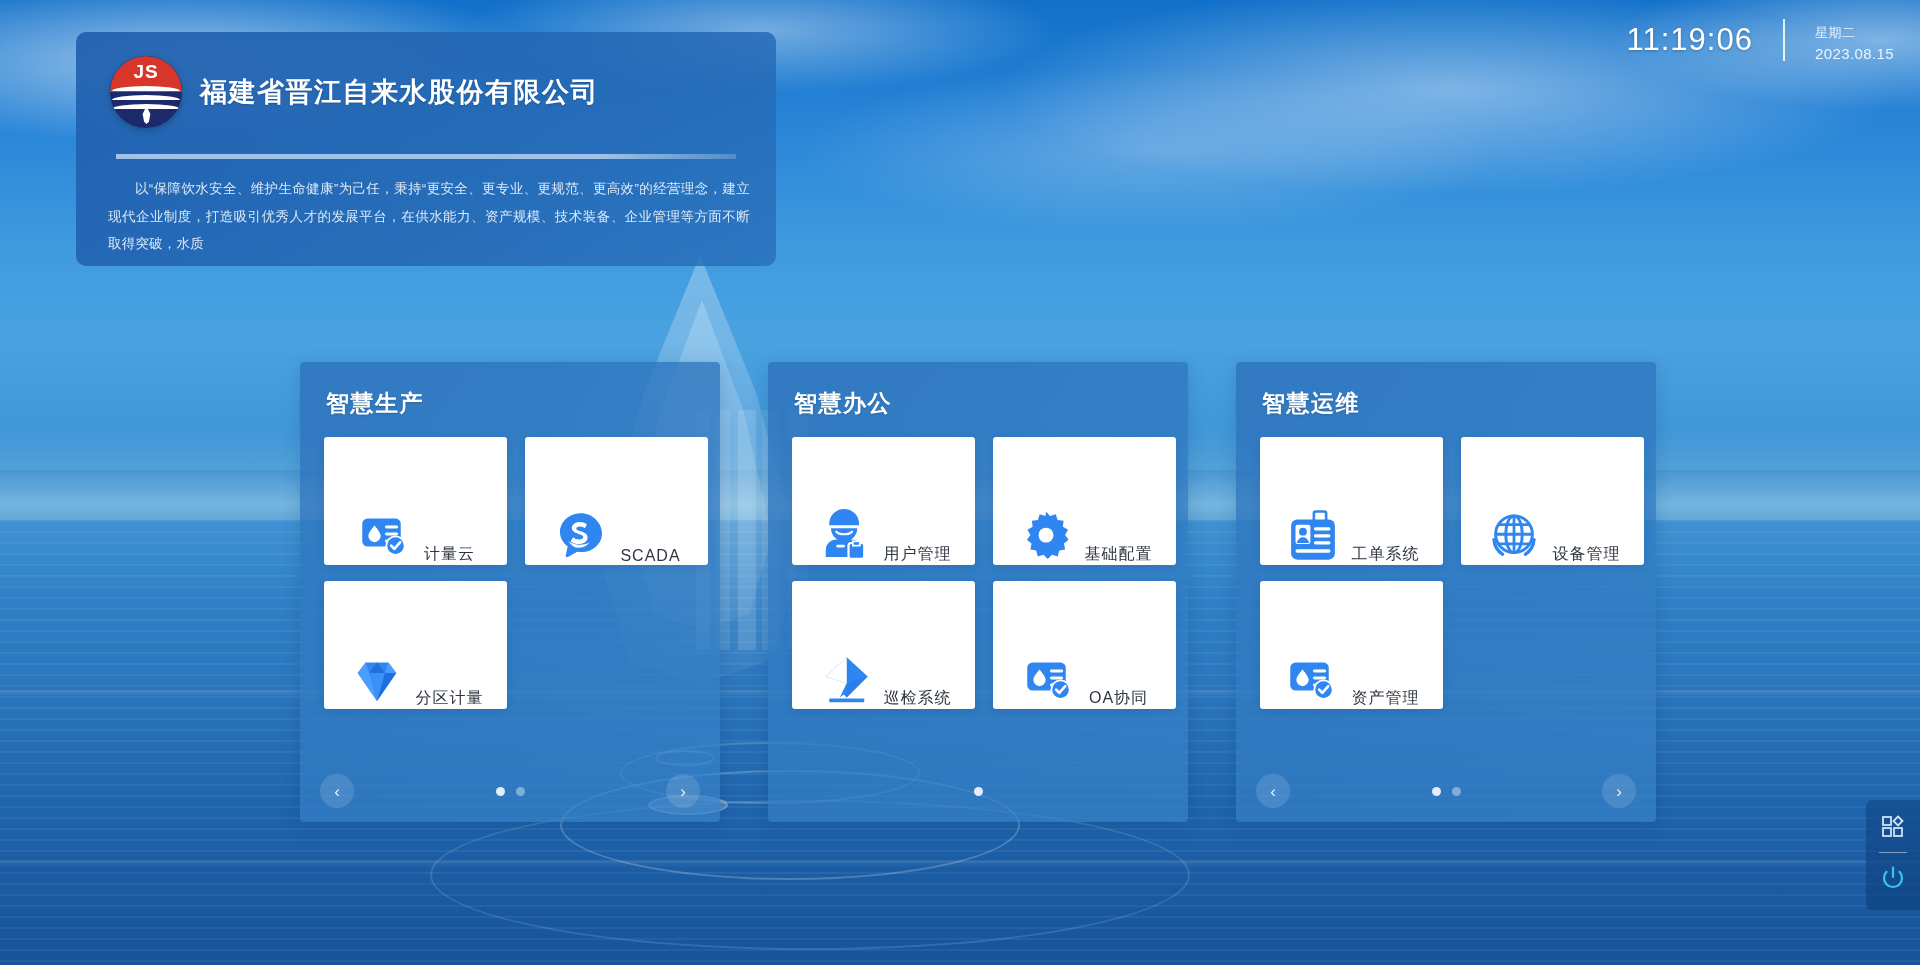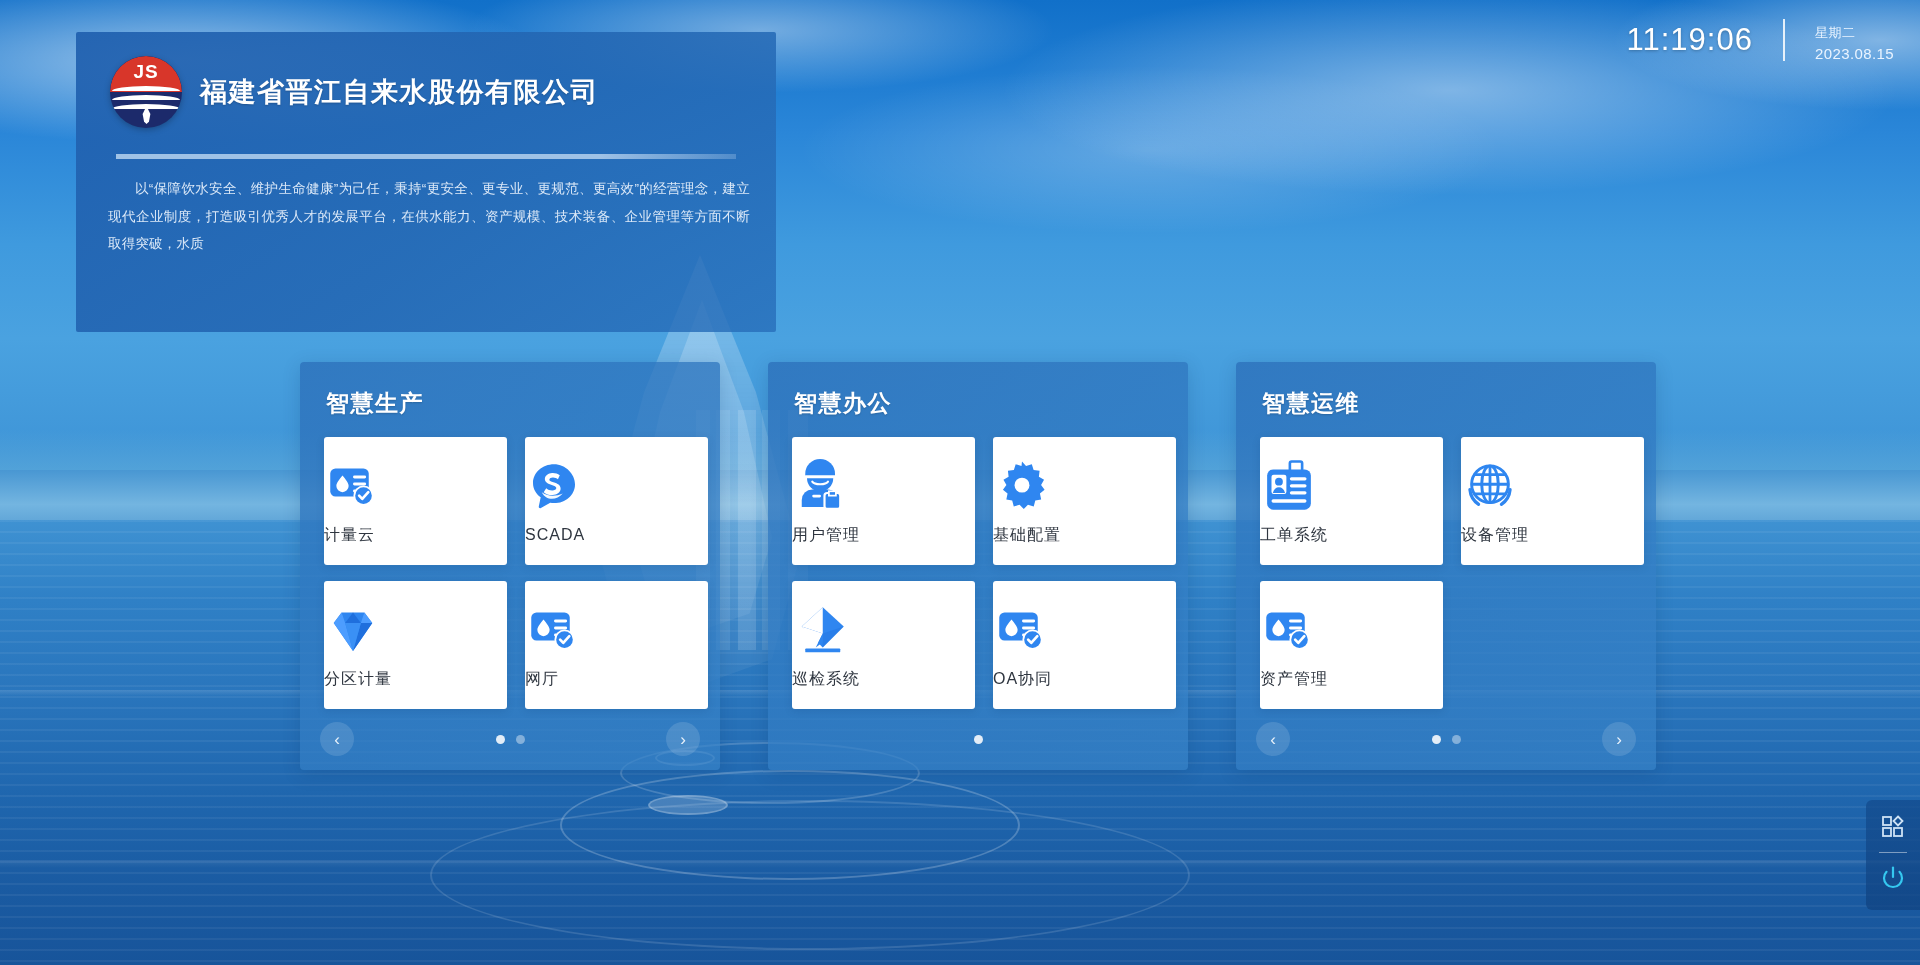--- a/index.html
+++ b/index.html
@@ -88,23 +88,23 @@
     text-shadow: 0 1px 3px rgba(0,0,0,.25);
     font-family:"Liberation Sans","DejaVu Sans",sans-serif;
   }
   .clock-div { width:2px; height:42px; background:rgba(255,255,255,.85); }
   .clock-date { display:flex; flex-direction:column; gap:3px;margin-top:6px; }
   .clock-weekday { font-size:13px; color:#eaf4ff; letter-spacing:.5px; }
   .clock-ymd { font-size:15px; color:#eaf4ff; letter-spacing:.4px; }
 
   
   .company-card {
-    position:absolute; left:76px; top:32px; width:700px; height:300px;
+    position:absolute; left:76px; top:32px; width:700px; height:234px;
     background: linear-gradient(135deg, rgba(32,96,175,.93) 0%, rgba(36,104,180,.90) 55%, rgba(39,110,186,.80) 100%);
-    border-radius:2px;
+    border-radius:10px;
   }
   .company-head { display:flex; align-items:center; padding:24px 0 0 34px; gap:18px; }
   .logo {
     width:72px; height:72px; border-radius:50%;
     background:#1c2a6b; position:relative; overflow:hidden; flex:0 0 auto;
     box-shadow: 0 2px 6px rgba(0,0,0,.25);
   }
   .logo-top {
     position:absolute; left:0; top:0; width:72px; height:36px;
     background:#d8362a; border-radius:36px 36px 0 0;
@@ -140,37 +140,37 @@
     text-align:justify; letter-spacing:.2px;
   }
   .company-desc p { text-indent: 2em; }
 
   
   .panels {
     position:absolute; left:300px; top:362px;
     display:flex; gap:48px;
   }
   .panel {
-    width:420px; height:408px;
+    width:420px; height:460px;
     background: linear-gradient(160deg, rgba(44,112,186,.80) 0%, rgba(48,122,194,.74) 48%, rgba(56,132,201,.66) 100%);
     border-radius:4px; position:relative;
     box-shadow: 0 4px 18px rgba(10,50,100,.18);
   }
   .panel-title {
     color:#ffffff; font-size:23px; font-weight:bold;
     padding:26px 0 0 26px; letter-spacing:1.5px;
     text-shadow:0 1px 2px rgba(0,0,0,.18);
   }
   .tile-grid {
     display:grid; grid-template-columns: repeat(2, 183px);
     gap:16px 18px; padding:18px 0 0 24px;
   }
   .tile {
     width:183px; height:128px; background:#ffffff; border-radius:3px;
-    display:flex; flex-direction:column; align-items:flex-start; justify-content:center;
+    display:flex; flex-direction:row; align-items:flex-end; justify-content:center;
     gap:10px; cursor:pointer;
     box-shadow: 0 2px 8px rgba(8,48,96,.14);
   }
   .tile-label {
     font-size:16px; color:#2f3640; letter-spacing:1px;
     font-family:"Liberation Sans","DejaVu Sans",sans-serif;
   }
   .tile-icon { width:58px; height:58px; display:flex; align-items:center; justify-content:center; }
   .tile-icon svg { width:56px; height:56px; display:block; }
 
@@ -292,35 +292,20 @@
                 <path d="M45 12l9 12H41z" fill="#4d9dff"></path>
                 <path d="M23 24h18L32 12z" fill="#1f6fdd"></path>
                 <path d="M23 24L32 56 10 24z" fill="#4d9dff"></path>
                 <path d="M41 24L32 56l22-32z" fill="#1f6fdd"></path>
                 <path d="M23 24h18L32 56z" fill="#3a90f5"></path>
               </svg>
           </span>
           <span class="tile-label">分区计量</span>
         </div>
 
-        <div class="tile">
-          <span class="tile-icon">
-            <svg viewBox="0 0 64 64">
-                <rect x="6" y="12" width="44" height="32" rx="6" fill="#2f86f0"></rect>
-                <path d="M20 20c4 5 7 8.4 7 12a7 7 0 0 1-14 0c0-3.6 3-7 7-12z" fill="#fff"></path>
-                <rect x="32" y="20" width="15" height="3.4" rx="1.7" fill="#fff"></rect>
-                <rect x="32" y="28" width="15" height="3.4" rx="1.7" fill="#fff"></rect>
-                <rect x="32" y="36" width="9" height="3.4" rx="1.7" fill="#fff"></rect>
-                <circle cx="44" cy="43" r="11.5" fill="#fff"></circle>
-                <circle cx="44" cy="43" r="9.5" fill="#2f86f0"></circle>
-                <path d="M39 43l3.6 3.8L49.5 39" stroke="#fff" stroke-width="3" fill="none" stroke-linecap="round" stroke-linejoin="round"></path>
-              </svg>
-          </span>
-          <span class="tile-label">网厅</span>
-        </div>
 
       </div>
       <div class="panel-footer">
         <div class="arrow left">‹</div>
         <div class="dots">
           <span class="dot active"></span>
           <span class="dot"></span>
         </div>
         <div class="arrow right">›</div>
       </div>

